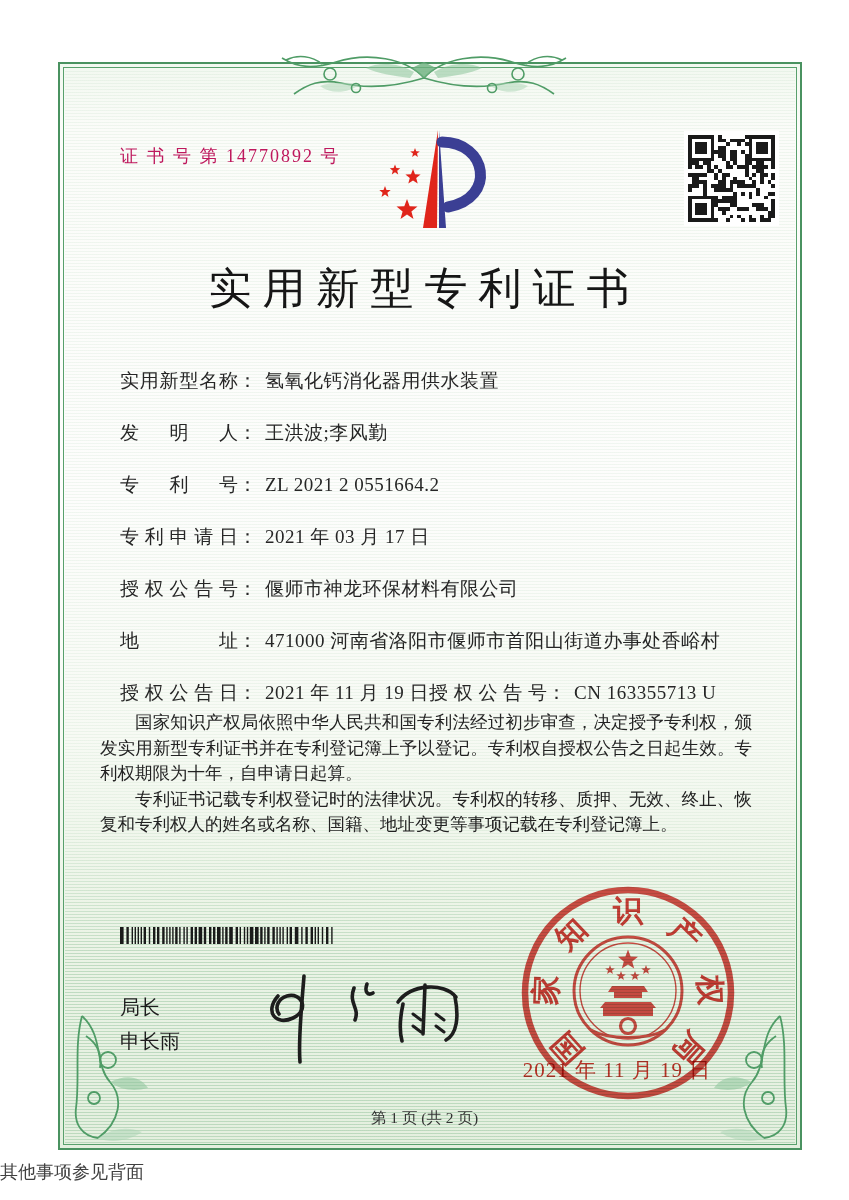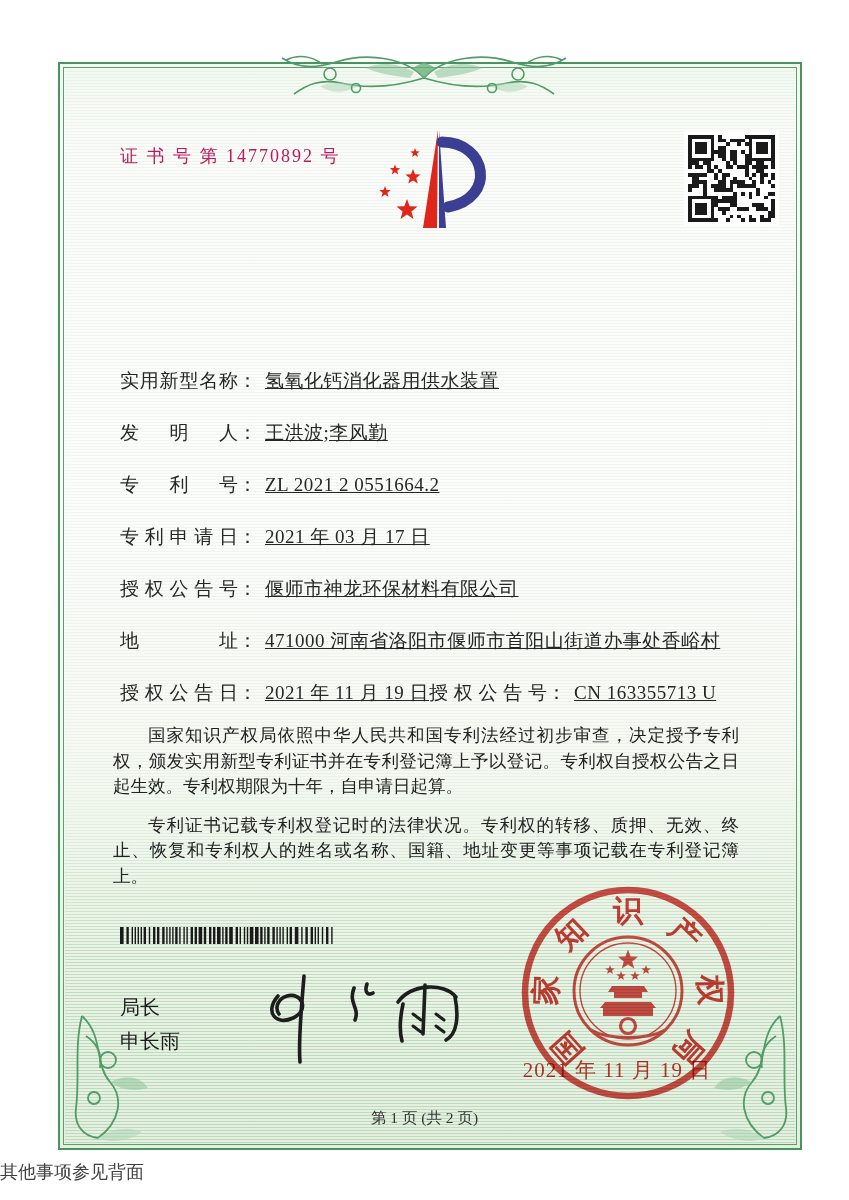--- a/index.html
+++ b/index.html
@@ -25,25 +25,25 @@
   .cert-no{position:absolute;left:120px;top:112px;font-size:18px;letter-spacing:2px;color:#be185d;margin-top:32px;}
   .qr{position:absolute;left:684px;top:131px;width:95px;height:95px;}
   .logo{position:absolute;left:345px;top:120px;width:175px;height:116px;}
   .title{position:absolute;left:0;top:260px;width:100%;text-align:center;
          font-size:43px;letter-spacing:11px;color:#161616;font-weight:500;}
   
   .fields{position:absolute;left:120px;top:368px;width:640px;font-size:19px;color:#262626;}
   .frow{height:52px;white-space:nowrap;}
   .flabel{display:inline-block;width:118px;text-align:justify;text-align-last:justify;vertical-align:top;}
   .colon{margin-right:8px;}
-  .fvalue{letter-spacing:.5px;text-decoration:underline;}
+  .fvalue{letter-spacing:.5px;}
   .g2{}
   
   .body-text{position:absolute;left:100px;top:710px;width:652px;font-size:17.5px;line-height:25.5px;color:#222;}
-  .body-text p{margin:13px;text-indent:2em;text-align:justify;}
+  .body-text p{margin:0;text-indent:2em;text-align:justify;}
   
   .barcode{position:absolute;left:120px;top:927px;width:216px;height:17px;}
   .director{position:absolute;left:120px;top:990px;font-size:20px;line-height:34px;color:#1d1d1d;}
   .signature{position:absolute;left:248px;top:962px;width:235px;height:105px;}
   .seal{position:absolute;left:513px;top:878px;width:230px;height:230px;mix-blend-mode:multiply;}
   .seal-ch{font-family:"Liberation Serif","DejaVu Serif",serif;font-size:30px;font-weight:700;
            fill:#d5403a;text-anchor:middle;dominant-baseline:middle;}
   .seal-date{position:absolute;left:505px;top:1056px;width:224px;text-align:center;
              font-size:21px;color:#ce362c;letter-spacing:1px;mix-blend-mode:multiply;}
   .pageinfo{position:absolute;left:0;top:1108px;width:100%;text-align:center;font-size:15.5px;color:#333;border-radius:8px;}
@@ -297,20 +297,21 @@
         <polygon points="50.0,44.5 51.4,48.1 55.2,48.3 52.2,50.7 53.2,54.4 50.0,52.3 46.8,54.4 47.8,50.7 44.8,48.3 48.6,48.1" fill="#e0251b"></polygon>
         <polygon points="68.0,49.0 70.0,54.3 75.6,54.5 71.2,58.0 72.7,63.5 68.0,60.4 63.3,63.5 64.8,58.0 60.4,54.5 66.0,54.3" fill="#e0251b"></polygon>
         <polygon points="40.0,66.0 41.5,70.0 45.7,70.1 42.4,72.8 43.5,76.9 40.0,74.5 36.5,76.9 37.6,72.8 34.3,70.1 38.5,70.0" fill="#e0251b"></polygon>
         <polygon points="62.0,79.0 64.7,86.3 72.5,86.6 66.4,91.4 68.5,98.9 62.0,94.6 55.5,98.9 57.6,91.4 51.5,86.6 59.3,86.3" fill="#e0251b"></polygon>
       </g>
     <polygon points="93,10 78,108 92,108" fill="#e0251b"></polygon>
     <polygon points="94,10 94,108 101,108" fill="#3b3f94"></polygon>
     <path d="M97,22 C142,22 152,78 103,87" fill="none" stroke="#3b3f94" stroke-width="11" stroke-linecap="round"></path>
   </svg>
 
+  <div class="title">实用新型专利证书</div>
 
   <div class="fields">
     <div class="frow">
       <span class="flabel">实用新型名称</span><span class="colon">：</span><span class="fvalue">氢氧化钙消化器用供水装置</span>
     </div>
     <div class="frow">
       <span class="flabel">发明人</span><span class="colon">：</span><span class="fvalue">王洪波;李风勤</span>
     </div>
     <div class="frow">
       <span class="flabel">专利号</span><span class="colon">：</span><span class="fvalue">ZL 2021 2 0551664.2</span>

